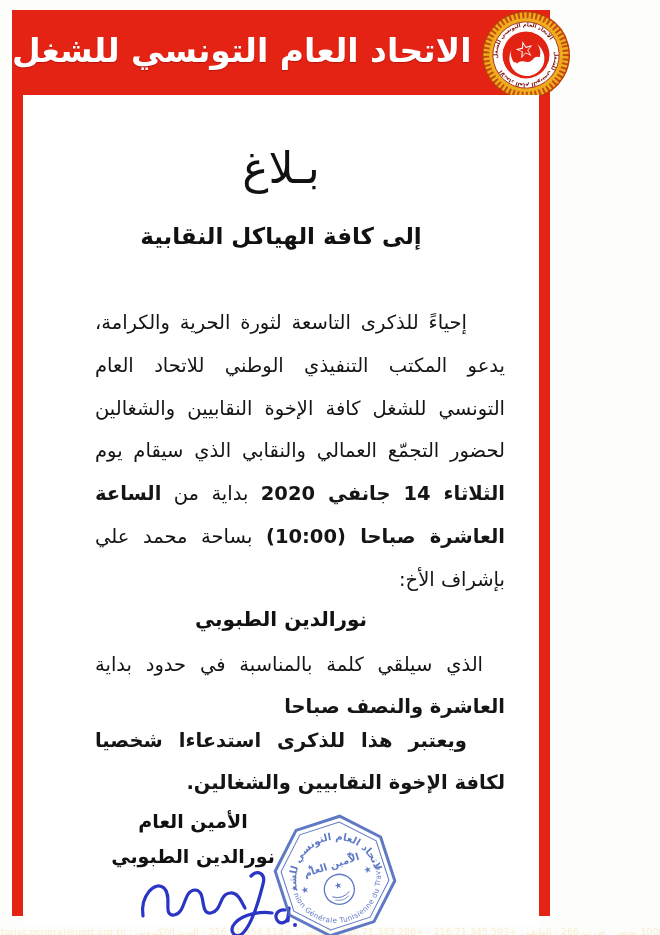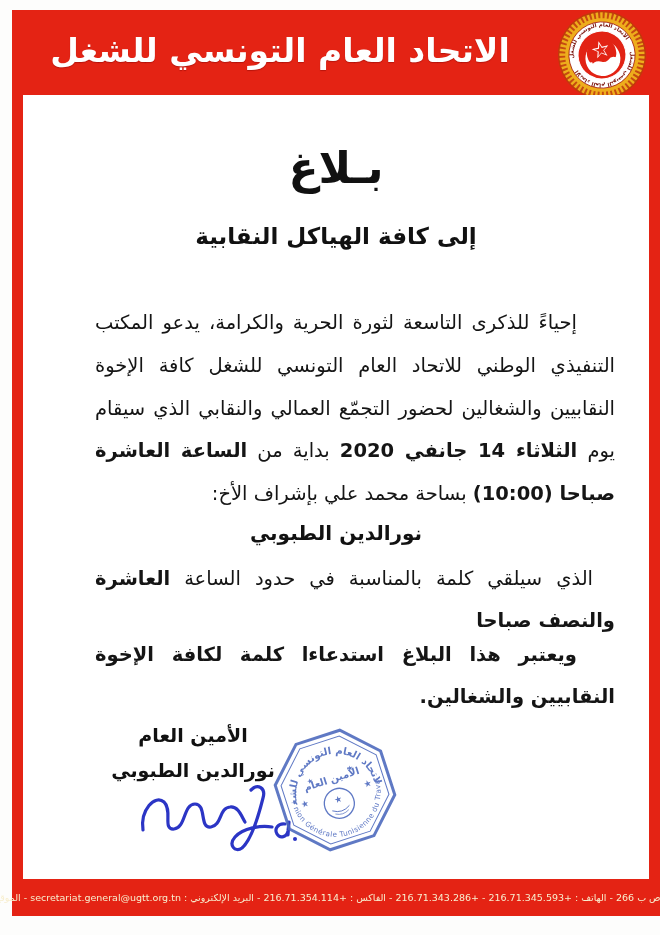--- a/index.html
+++ b/index.html
@@ -1,42 +1,42 @@
 <!DOCTYPE html>
 <html lang="ar"><head>
 <meta charset="utf-8">
 <style>
   * { margin:0; padding:0; box-sizing:border-box; }
   body { background:#ffffff; font-family:"DejaVu Sans", sans-serif; }
   .page {
     position:relative; width:660px; height:935px; background:#fdfdfc; overflow:hidden;
   }
   .frame {
-    position:absolute; left:12px; top:10px; width:648px; height:906px;
+    position:absolute; left:12px; top:10px; width:538px; height:906px;
     background:#e42314; display:flex; flex-direction:column;
   }
   
   .banner { height:85px; display:flex; align-items:center; }
   .banner-title {
     flex:1; text-align:center; color:#ffffff; font-weight:bold;
     font-size:33px; direction:rtl; white-space:nowrap; padding-bottom:4px;
     text-shadow:0 1px 1px rgba(120,0,0,.4);
   }
   .logo-wrap { width:112px; height:85px; position:relative; flex:0 0 auto; }
   .logo-wrap svg { position:absolute; right:12px; top:-1px; }
   
   .content {
     flex:1; background:#ffffff; margin:0 11px; position:relative;
     overflow:visible; color:#111;
   }
   .date-line {
     direction:rtl; text-align:left; font-size:15px; margin:3px 0 0 40px; color:#1a1a1a;
   }
   .main-title {
-    text-align:center; direction:rtl; font-weight:bold; font-size:44px;
+    text-align:center; direction:rtl; font-weight:normal; font-size:44px;
     line-height:1.15; margin-top:48px; letter-spacing:1px;
   }
   .sub-title {
     text-align:center; direction:rtl; font-weight:bold; font-size:23px;
     line-height:1.4; margin-top:26px;
   }
   .bodytext {
     direction:rtl; text-align:justify; font-size:19.5px; color:#151515;
     padding-right:34px; padding-left:72px;
   }
@@ -104,23 +104,23 @@
 
       <div class="main-title">بـلاغ</div>
       <div class="sub-title">إلى كافة الهياكل النقابية</div>
 
       <p class="bodytext p1"><span>إحياءً للذكرى التاسعة لثورة الحرية والكرامة، يدعو المكتب التنفيذي الوطني للاتحاد العام التونسي للشغل كافة الإخوة النقابيين والشغالين لحضور التجمّع العمالي والنقابي الذي سيقام يوم </span><span class="b">الثلاثاء 14 جانفي 2020</span><span> بداية من </span><span class="b">الساعة العاشرة صباحا (10:00)</span><span> بساحة محمد علي بإشراف الأخ:</span></p>
 
       <div class="names">
         <div>نورالدين الطبوبي</div>
       </div>
 
-      <p class="bodytext p2"><span>الذي سيلقي كلمة بالمناسبة في حدود الساعة </span><span class="b">العاشرة والنصف صباحا</span></p>
+      <p class="bodytext p2"><span>الذي سيلقي كلمة بالمناسبة في حدود بداية </span><span class="b">العاشرة والنصف صباحا</span></p>
 
-      <p class="bodytext p3">ويعتبر هذا البلاغ استدعاءا كلمة لكافة الإخوة النقابيين والشغالين.</p>
+      <p class="bodytext p3">ويعتبر هذا للذكرى استدعاءا شخصيا لكافة الإخوة النقابيين والشغالين.</p>
 
       <div class="sig-section">
         <div class="sig-text">
           <div>الأمين العام</div>
           <div>نورالدين الطبوبي</div>
         </div>
 
         <svg class="sig-svg" width="175" height="70" viewBox="0 0 175 70">
           <g fill="none" stroke="#2b35c5" stroke-width="3.2" stroke-linecap="round" stroke-linejoin="round">
             <path d="M8,48 C5,28 20,12 29,20 C38,28 27,48 39,47 C51,46 48,22 60,22 C72,22 64,47 76,45 C87,43 84,26 95,25 C103,24 106,33 110,40"></path>

